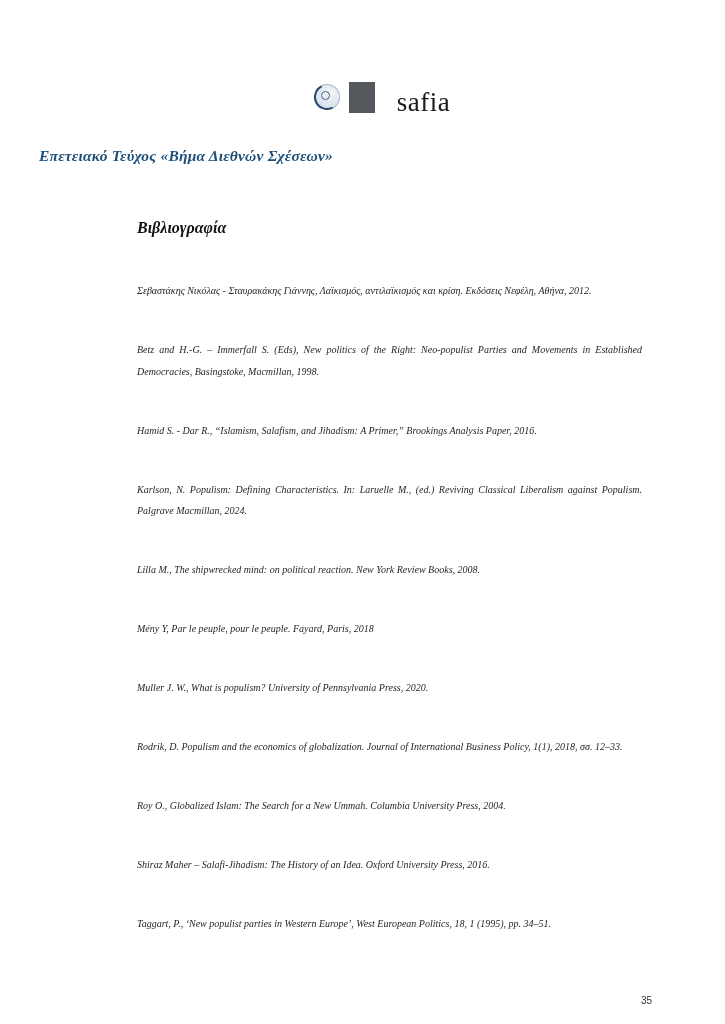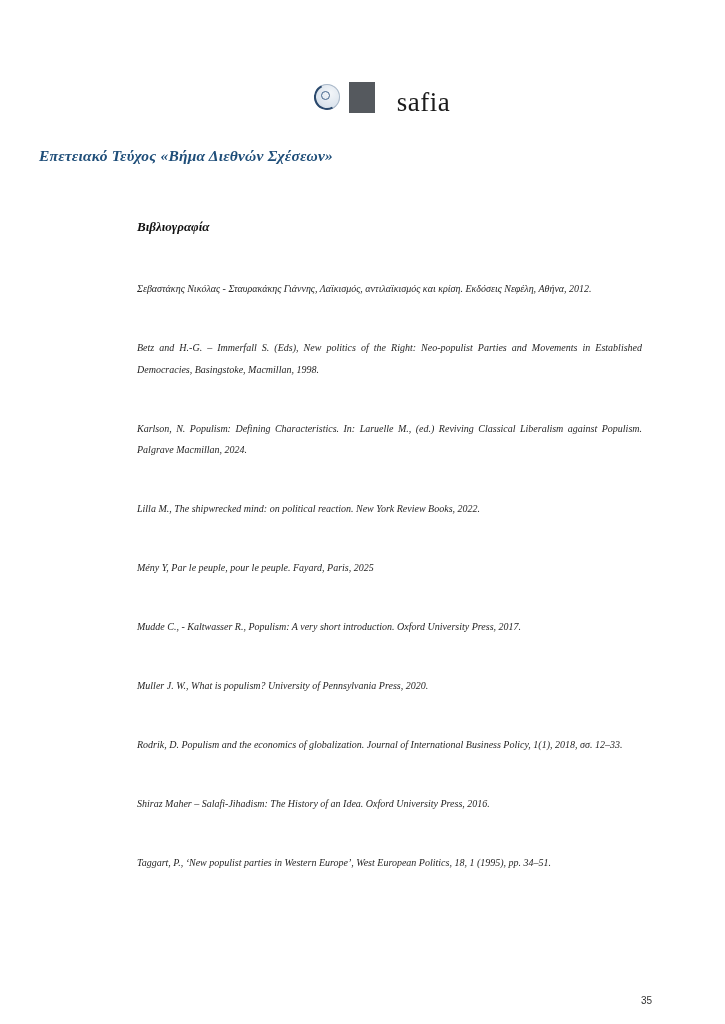--- a/index.html
+++ b/index.html
@@ -45,21 +45,21 @@
     position:absolute; top:108px; left:0; right:0;
     font-size:15.5px; font-weight:bold; font-style:italic;
     color:#1F4E79;
     letter-spacing:0.2px;
   }
   
   .content {
     position:absolute; top:167px; left:85px; width:557px;
   }
   .bib-heading {
-    font-size:13px; font-weight:bold; font-style:italic;
+    font-size:16px; font-weight:bold; font-style:italic;
     color:#111111;
     margin-bottom:17px;
   }
   .entry {
     font-size:10px; font-style:italic;
     line-height:21.5px;
     text-align:justify;
     margin-bottom:11.5px;
     color:#262626;
     font-family:Liberation Serif, serif;
@@ -82,25 +82,26 @@
     <span class="brand">safia</span>
   </div>
 
   <div class="issue-title">Επετειακό Τεύχος «Βήμα Διεθνών Σχέσεων»</div>
 
   <div class="content">
     <div class="bib-heading">Βιβλιογραφία</div>
 
     <p class="entry">Σεβαστάκης Νικόλας - Σταυρακάκης Γιάννης,  Λαϊκισμός, αντιλαϊκισμός και κρίση. Εκδόσεις Νεφέλη, Αθήνα, 2012.</p>
     <p class="entry">Betz and H.-G.  – Immerfall  S. (Eds), New politics of the Right: Neo-populist Parties and Movements in Established Democracies, Basingstoke,  Macmillan, 1998.</p>
+    <p class="entry">Hamid S. -  Dar R.,  “Islamism, Salafism, and Jihadism: A Primer,” Brookings Analysis Paper, 2016.</p>
     <p class="entry">Karlson, N. Populism: Defining Characteristics. In: Laruelle M., (ed.) Reviving Classical Liberalism against Populism. Palgrave Macmillan, 2024.</p>
-    <p class="entry">Lilla M., The shipwrecked mind: on political reaction. New York Review Books, 2022.</p>
-    <p class="entry">Mény Y,  Par le peuple, pour le peuple. Fayard, Paris, 2025</p>
-    <p class="entry">Mudde C., - Kaltwasser R., Populism: A very short introduction. Oxford University Press, 2017.</p>
+    <p class="entry">Lilla M., The shipwrecked mind: on political reaction. New York Review Books, 2008.</p>
+    <p class="entry">Mény Y,  Par le peuple, pour le peuple. Fayard, Paris, 2018</p>
     <p class="entry">Muller J. W.,  What is populism? University of Pennsylvania Press, 2020.</p>
     <p class="entry">Rodrik, D. Populism and the economics of globalization. Journal of International Business Policy, 1(1), 2018, σσ. 12–33.</p>
+    <p class="entry">Roy O.,  Globalized Islam: The Search for a New Ummah. Columbia University Press, 2004.</p>
     <p class="entry">Shiraz Maher – Salafi-Jihadism: The History of an Idea. Oxford University Press, 2016.</p>
     <p class="entry">Taggart, P.,  ‘New populist parties in Western Europe’, West European Politics, 18, 1 (1995), pp. 34–51.</p>
   </div>
 
   <div class="page-number">35</div>
 
 </div>
 
 </body></html>

